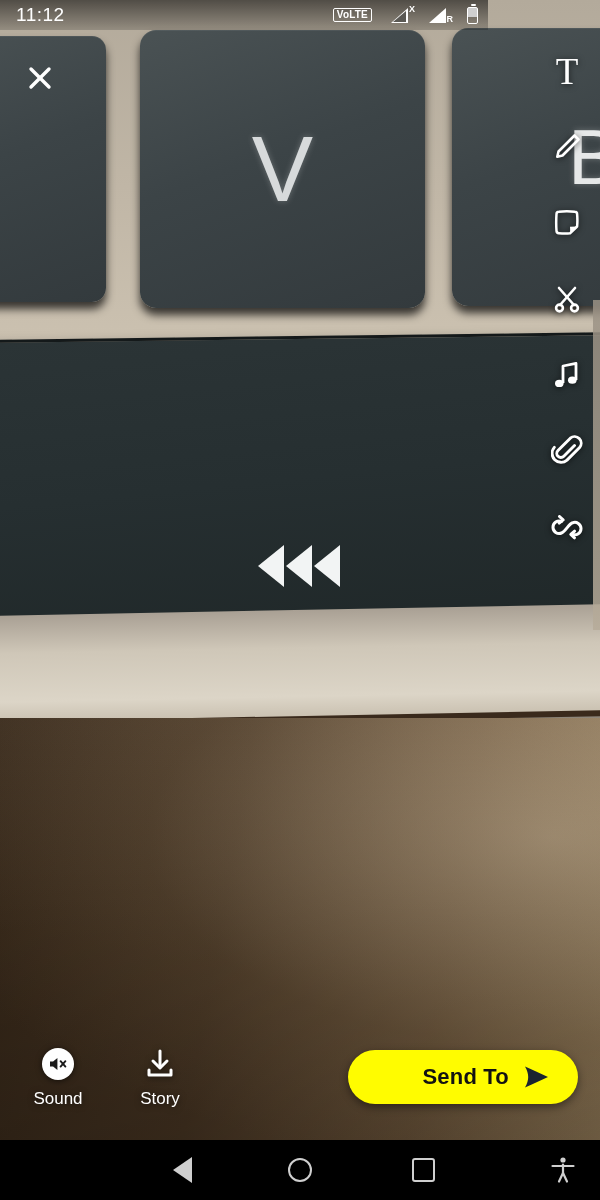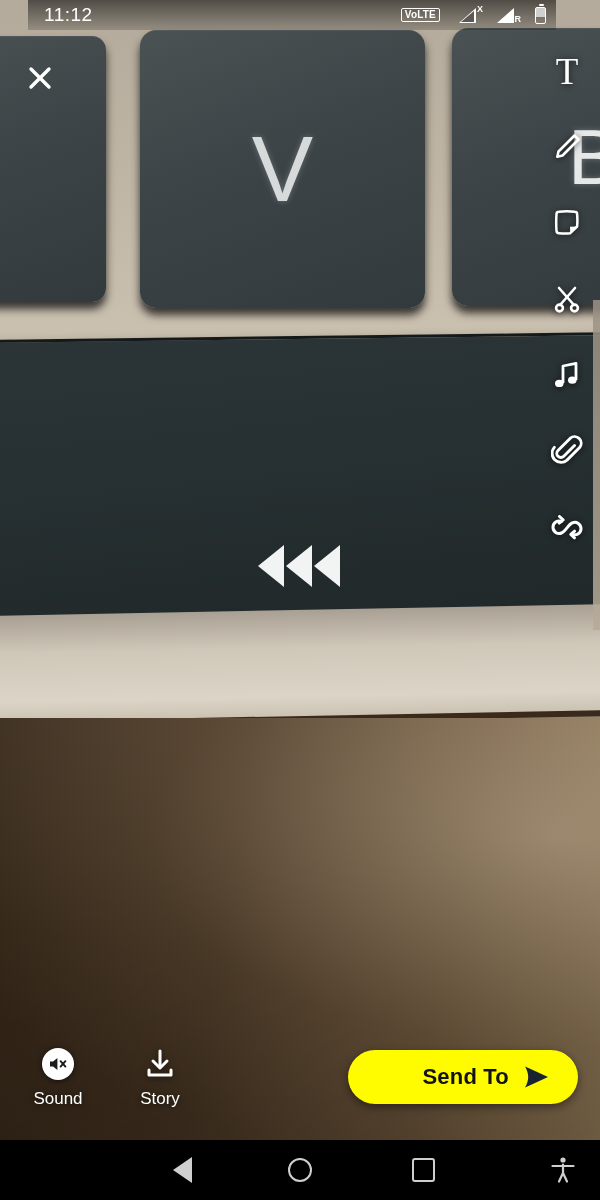--- a/index.html
+++ b/index.html
@@ -84,26 +84,25 @@
   }
   
   .right-sliver {
     position:absolute; right:0; top:300px; width:7px; height:330px;
     background:linear-gradient(180deg,#9a9184,#b6ab99);
     opacity:.85;
   }
 
   
   .statusbar {
-    position:absolute; left:0; top:0; width:528px; height:30px;
+    position:absolute; left:0; top:0; width:488px; height:30px;
     display:flex; align-items:center; justify-content:space-between;
     padding:0 10px 0 16px;
     background:linear-gradient(180deg, rgba(0,0,0,.55) 0%, rgba(0,0,0,.18) 100%);
     z-index:30;
-    margin-left:28px;
   }
   .clock { color:#fff; font-size:19px; letter-spacing:.5px; }
   .status-right { display:flex; align-items:center; gap:19px; }
   .volte {
     border:1.6px solid #fff; border-radius:2px; color:#fff;
     font-size:10px; font-weight:bold; padding:1px 3px; line-height:1;
     letter-spacing:.2px;
   }
   .sig { position:relative; width:19px; height:16px; }
   .sig .tri {

